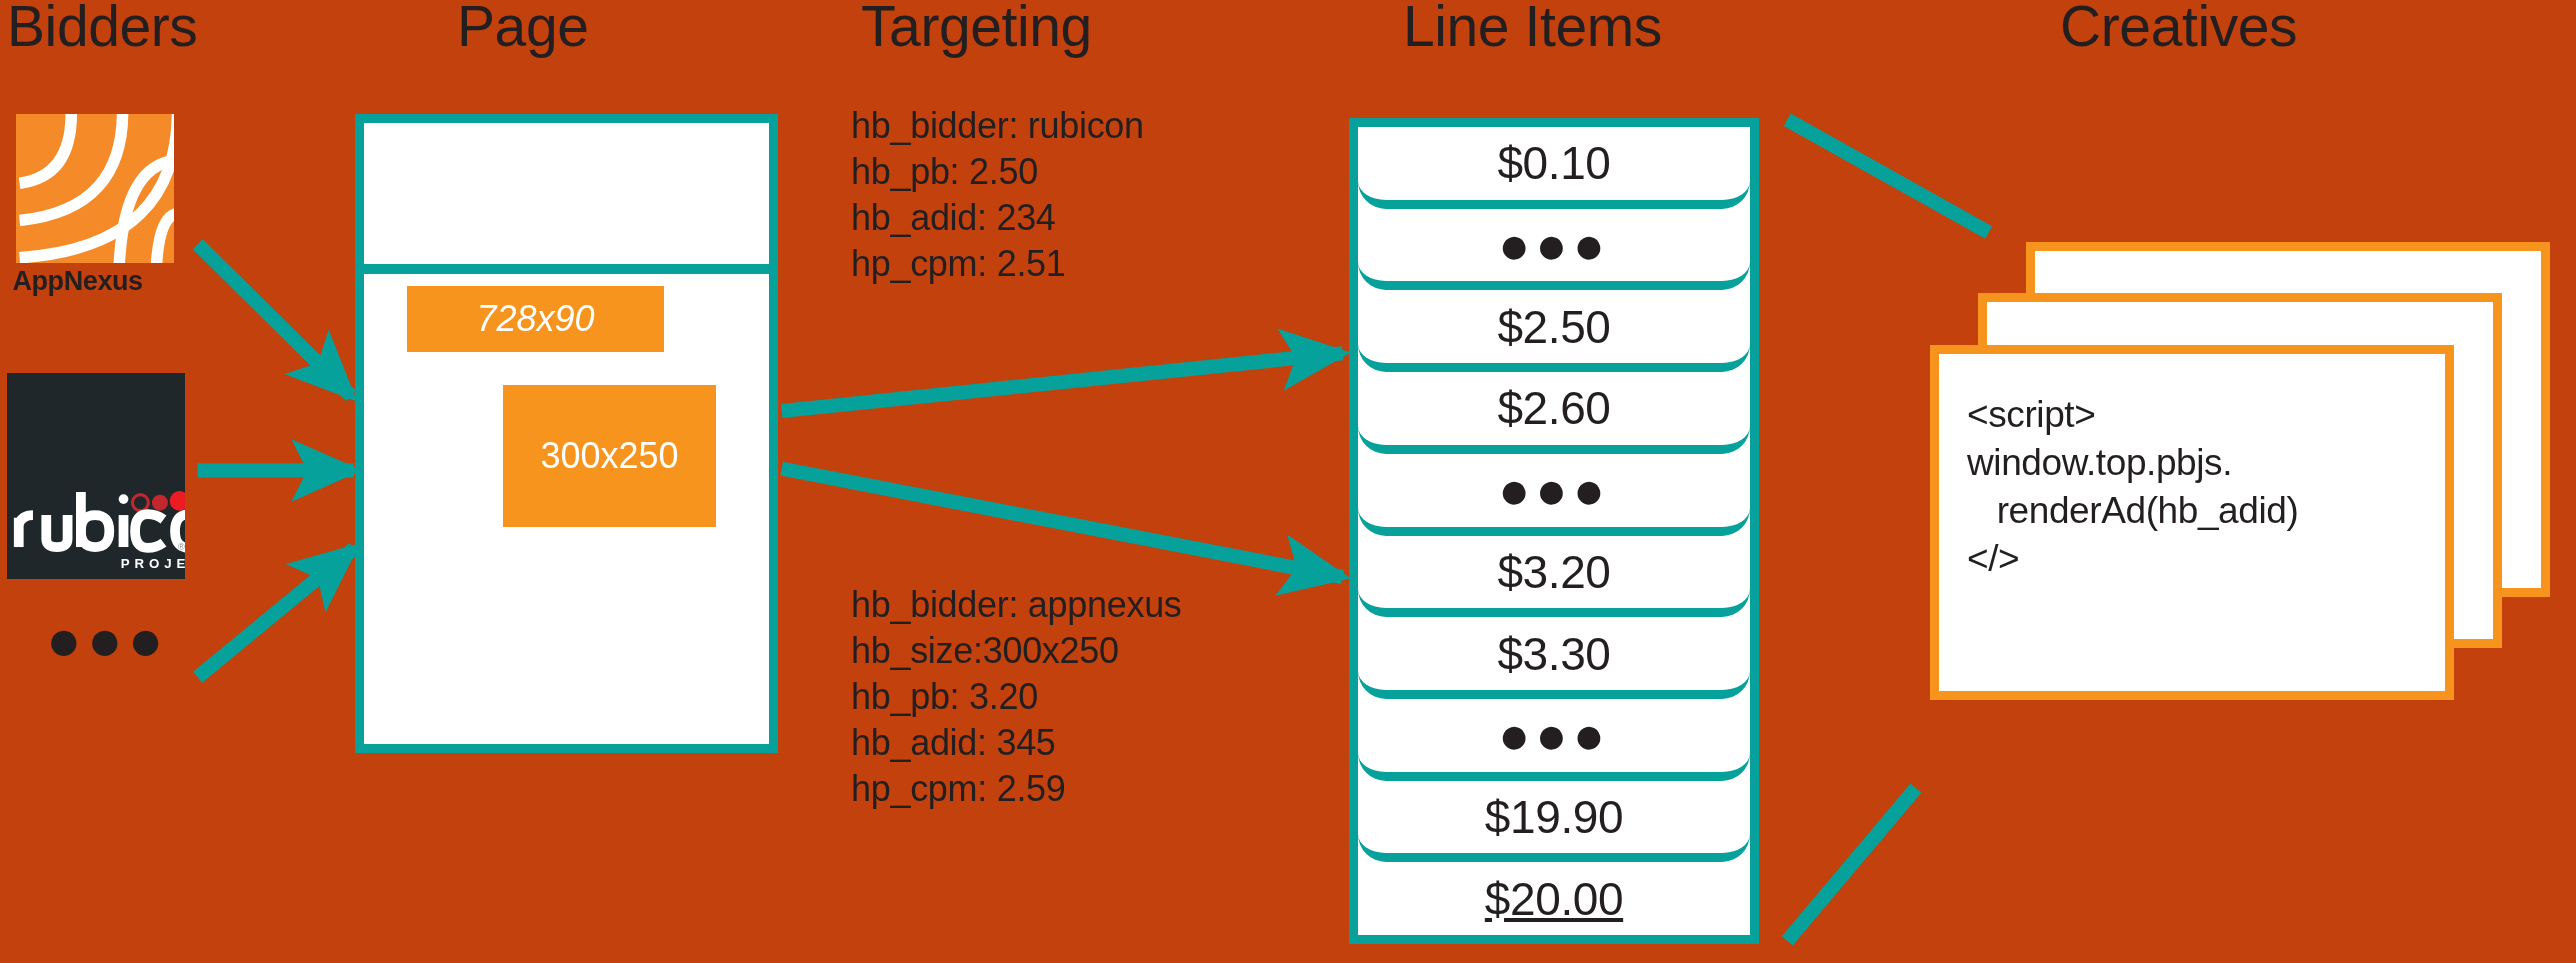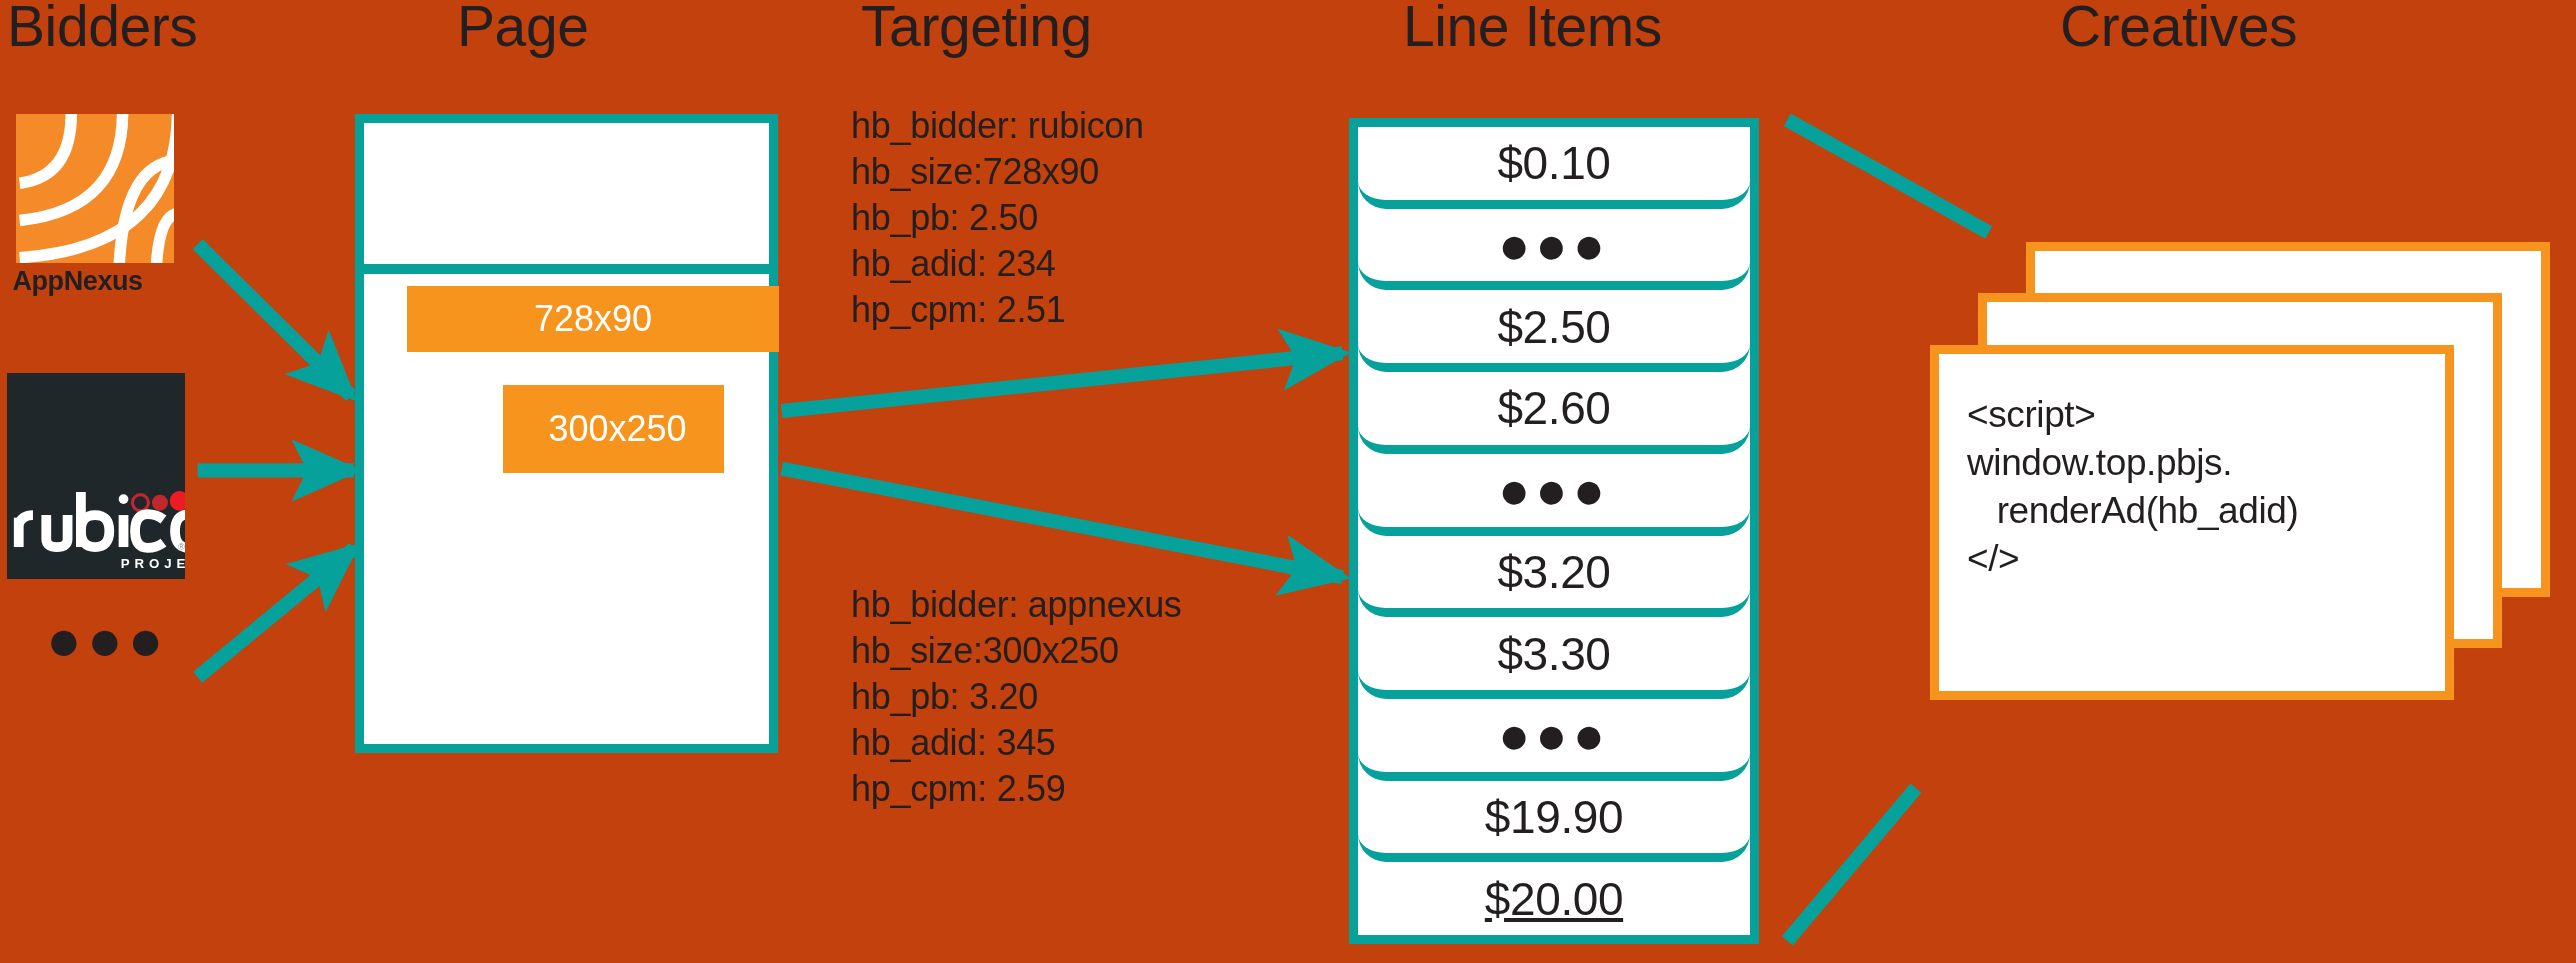--- a/index.html
+++ b/index.html
@@ -75,22 +75,22 @@
     background: #f7941e;
     color: #ffffff;
     display: flex;
     align-items: center;
     justify-content: center;
     font-size: 36px;
     font-weight: 400;
     letter-spacing: 0px;
     font-family: "Liberation Sans", sans-serif;
   }
-  #slot-728x90 { left: 407px; top: 286px; width: 372px; height: 66px; }
-  #slot-300x250 { left: 503px; top: 385px; width: 213px; height: 88px; padding-left: 8px; }
+  #slot-728x90 { left: 407px; top: 286px; width: 257px; height: 66px; font-style: italic; }
+  #slot-300x250 { left: 503px; top: 385px; width: 213px; height: 142px; }
 
   
   .targeting-block {
     position: absolute;
     font-size: 36px;
     font-weight: 400;
     line-height: 46px;
     color: #231f20;
     white-space: nowrap;
     letter-spacing: -0.3px;
@@ -210,21 +210,20 @@
   </div>
   <div class="abs" id="bidders-ellipsis">●●●</div>
 
   <div class="abs" id="page-box"></div>
   <div class="abs" id="page-divider"></div>
   <div class="abs ad-slot" id="slot-728x90">728x90</div>
   <div class="abs ad-slot" id="slot-300x250">300x250</div>
 
   <div class="targeting-block" id="targeting-1">
     <div>hb_bidder: rubicon</div>
-    <div>hb_size:728x90</div>
     <div>hb_pb: 2.50</div>
     <div>hb_adid: 234</div>
     <div>hp_cpm: 2.51</div>
   </div>
   <div class="targeting-block" id="targeting-2">
     <div>hb_bidder: appnexus</div>
     <div>hb_size:300x250</div>
     <div>hb_pb: 3.20</div>
     <div>hb_adid: 345</div>
     <div>hp_cpm: 2.59</div>

